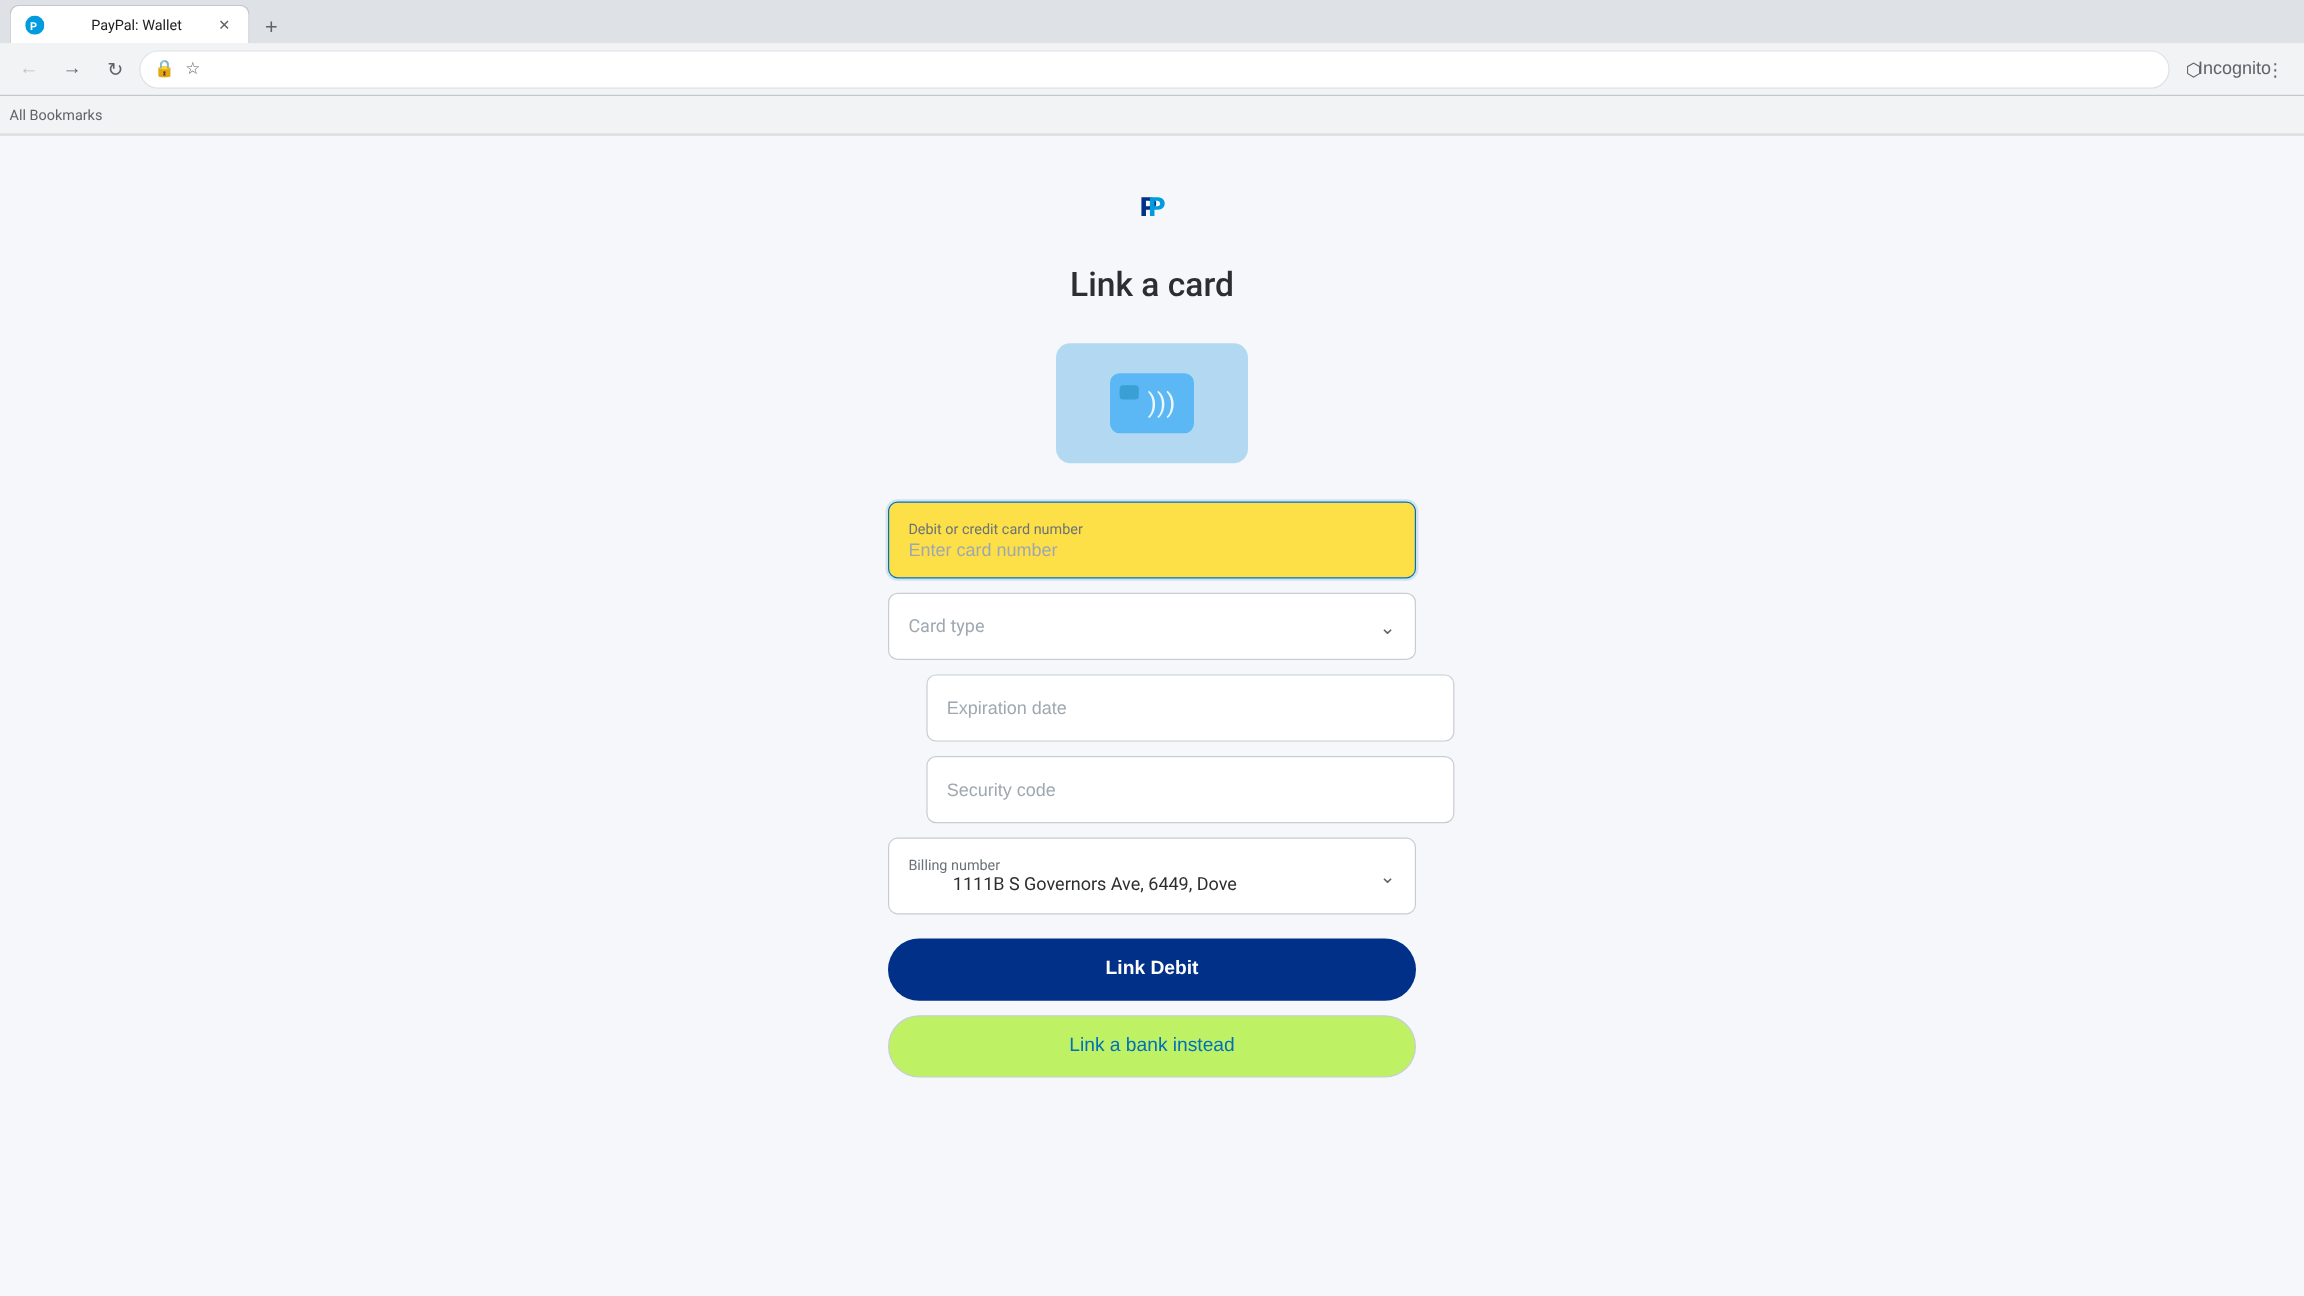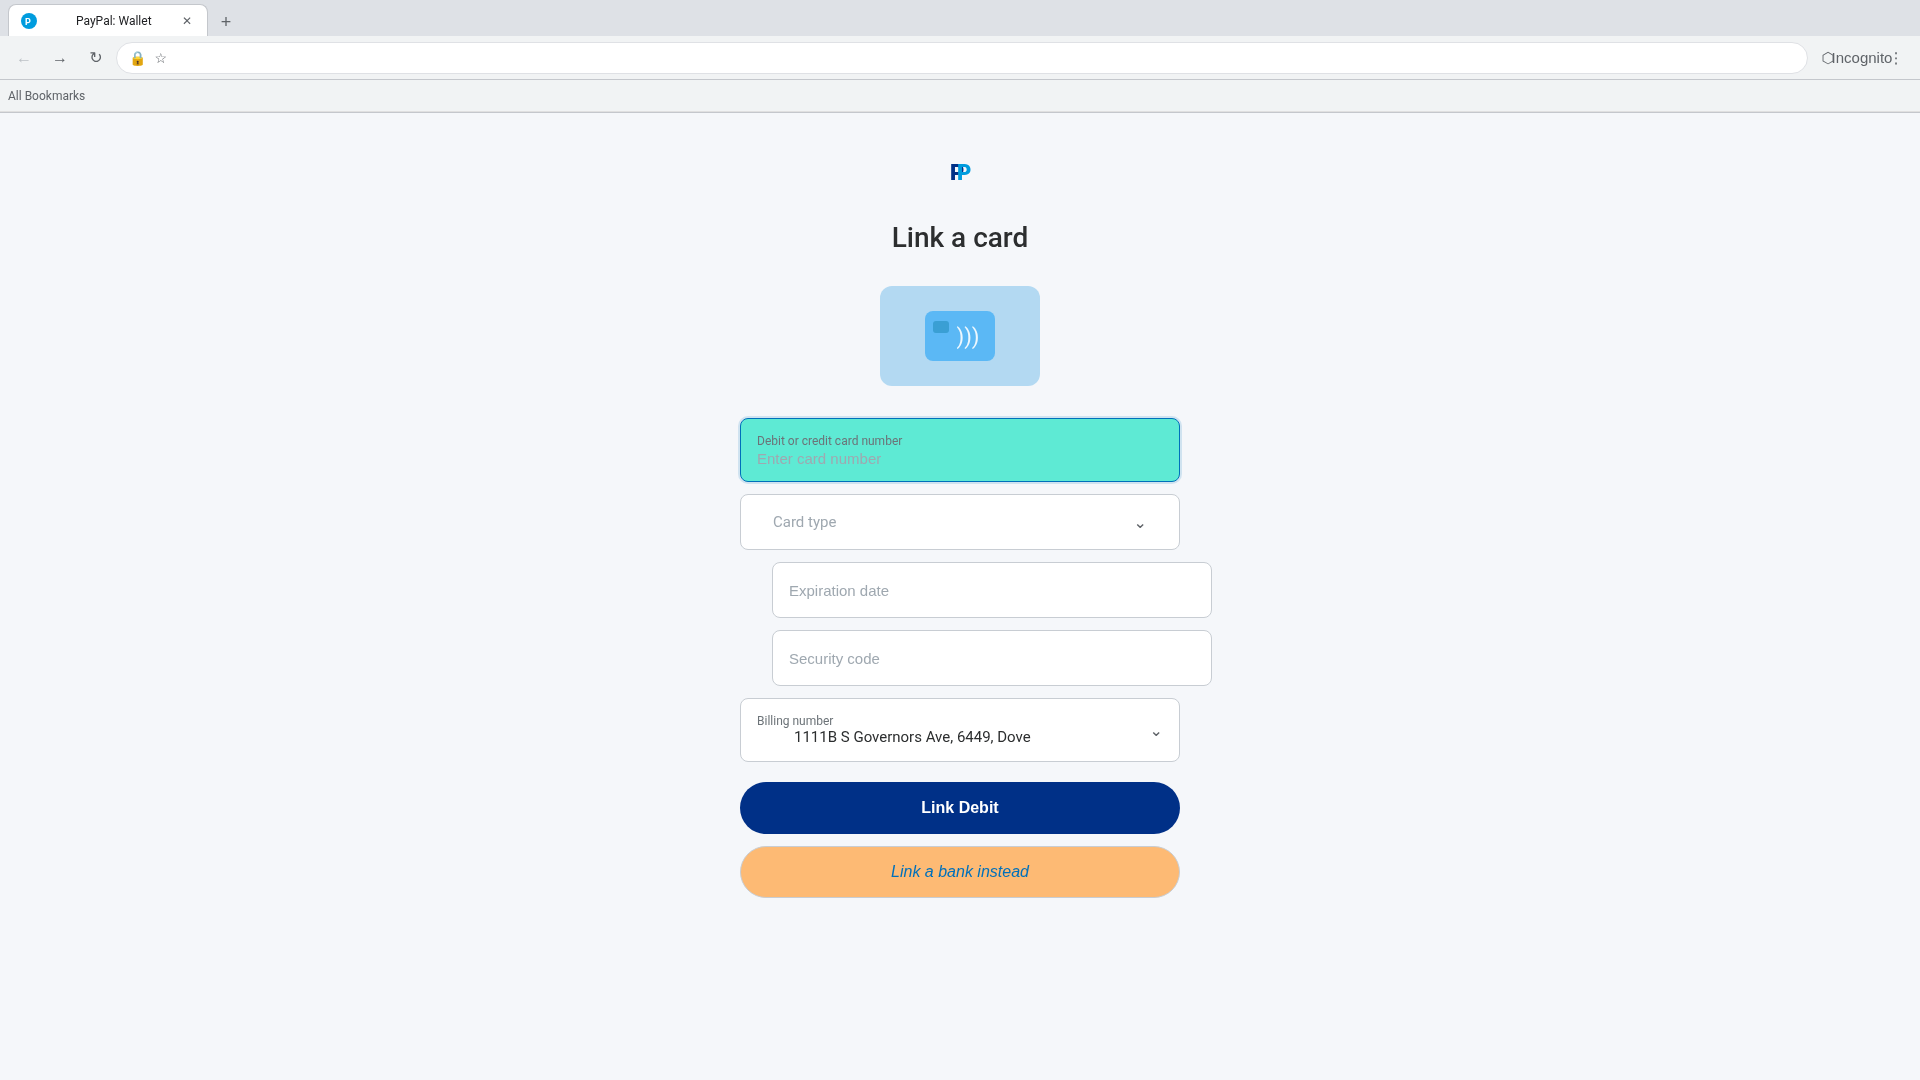--- a/index.html
+++ b/index.html
@@ -265,21 +265,21 @@
 
     .input-field {
       width: 100%;
       height: 64px;
       border: 1.5px solid #c8cdd3;
       border-radius: 8px;
       padding: 12px 16px;
       display: flex;
       flex-direction: column;
       justify-content: center;
-      background: #5eead4;
+      background: #fde047;
       cursor: text;
       position: relative;
     }
 
     .input-field.focused {
       border-color: #0070ba;
       box-shadow: 0 0 0 2px rgba(0, 112, 186, 0.15);
     }
 
     .input-field-label {
@@ -299,21 +299,21 @@
 
     .input-field input::placeholder {
       color: #9fa8b0;
     }
 
     .select-field {
       width: 100%;
       height: 56px;
       border: 1.5px solid #c8cdd3;
       border-radius: 8px;
-      padding: 0 32px;
+      padding: 0 16px;
       display: flex;
       align-items: center;
       justify-content: space-between;
       background: white;
       cursor: pointer;
     }
 
     .select-field-label {
       font-size: 15px;
       color: #9fa8b0;
@@ -379,28 +379,27 @@
       border-radius: 30px;
       font-size: 16px;
       font-weight: 600;
       cursor: pointer;
       margin-top: 8px;
     }
 
     .btn-link-bank {
       width: 100%;
       height: 52px;
-      background: #fdba74;
+      background: #bef264;
       color: #0070ba;
       border: 1.5px solid #c8cdd3;
       border-radius: 30px;
       font-size: 16px;
       font-weight: 500;
       cursor: pointer;
-      font-style: italic;
     }
   </style>
 </head>
 <body>
 
 <div class="browser-chrome">
 
   <div class="tab-bar">
     <div class="tab">
 

